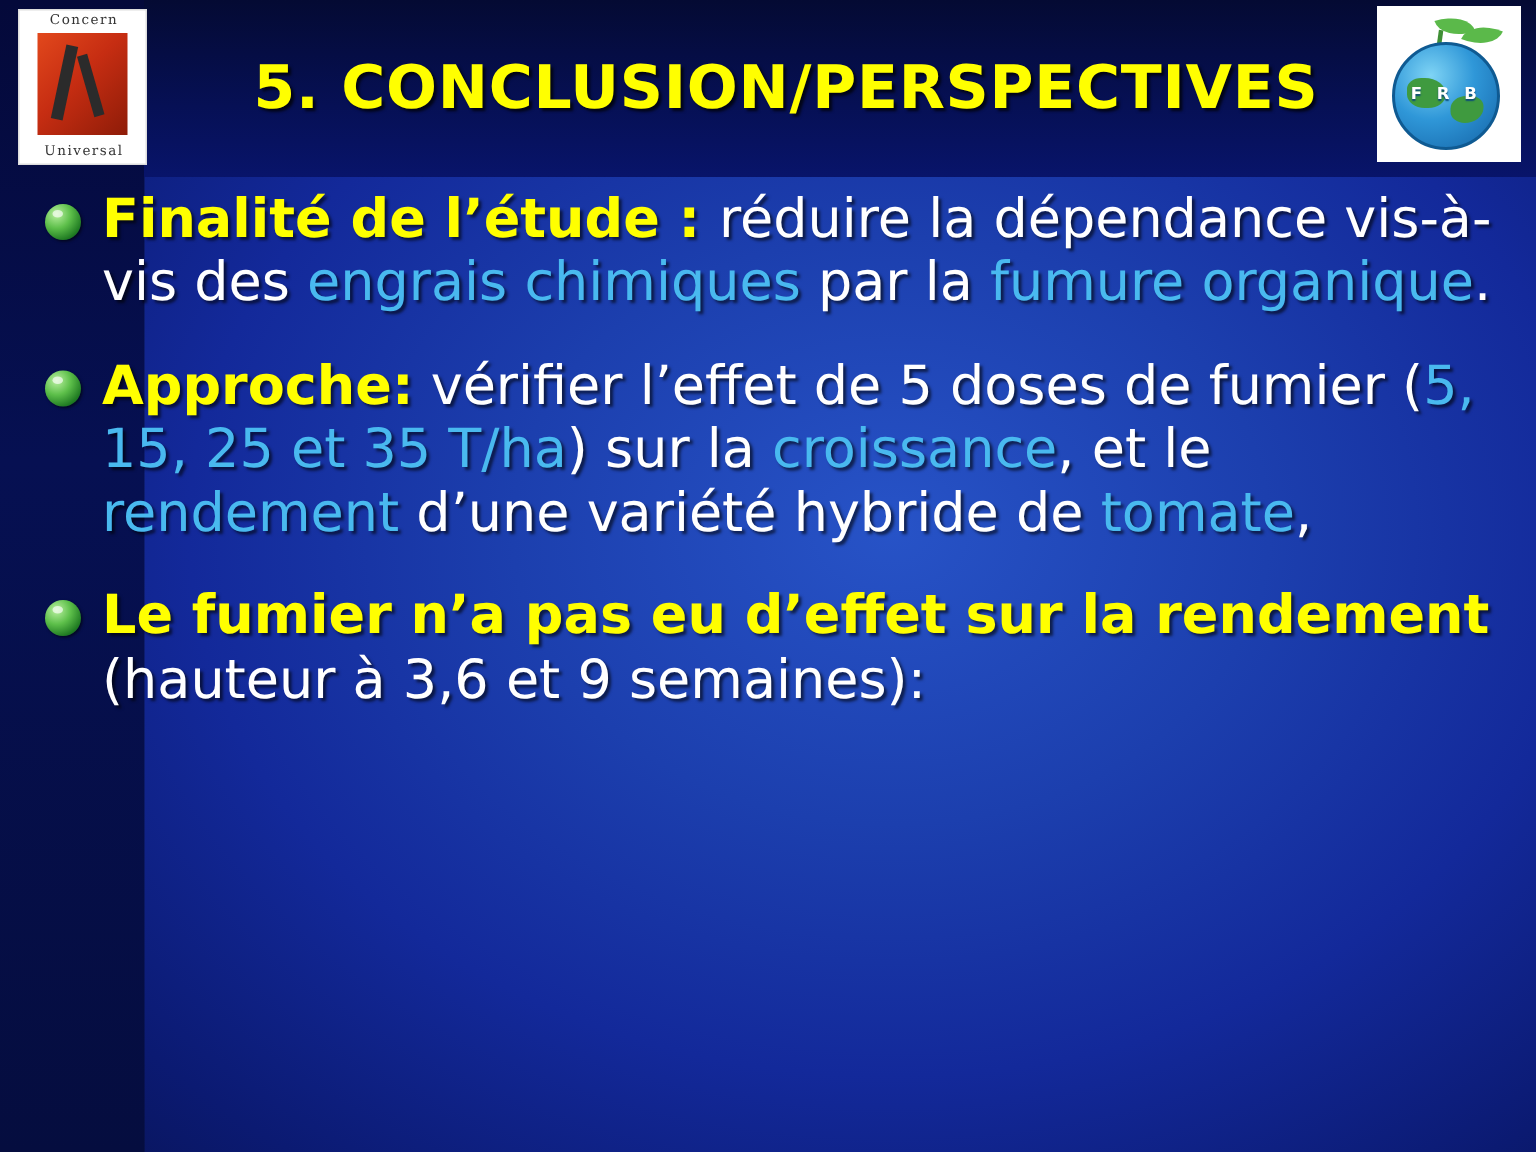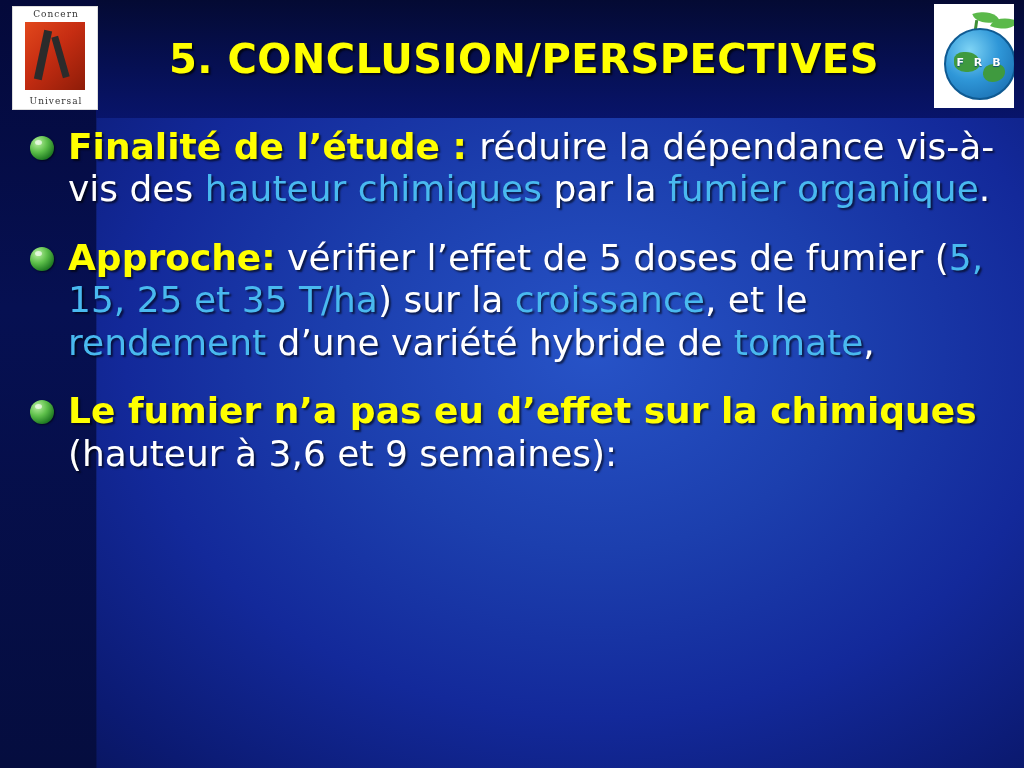--- a/index.html
+++ b/index.html
@@ -84,21 +84,21 @@
     content: "";
     position: absolute;
     left: 32px; top: 14px;
     width: 7px; height: 42px;
     background: #2b2b2b;
     transform: rotate(-16deg);
   }
   .logo-right {
     position: absolute;
     right: 10px; top: 4px;
-    width: 80px; height: 104px;
+    width: 96px; height: 104px;
     background: #ffffff;
     overflow: hidden;
   }
   .logo-right .globe {
     position: absolute;
     left: 10px; top: 24px;
     width: 72px; height: 72px;
     border-radius: 50%;
     background: radial-gradient(circle at 35% 30%, #7fd4f5 0%, #2f97d8 45%, #1463a6 100%);
     border: 2px solid #0f5a92;
@@ -210,32 +210,32 @@
     <div class="frb">F R B</div>
   </div>
 
   <div class="title">5. CONCLUSION/PERSPECTIVES</div>
 
   <div class="content">
 
     <div class="bullet-row">
       <span class="bullet-icon"></span>
       <div class="bullet-text">
-        <span class="seg b-yellow">Finalité de l’étude : </span><span class="seg b-white">réduire la dépendance vis-à-vis des </span><span class="seg b-cyan">hauteur chimiques</span><span class="seg b-white"> par la </span><span class="seg b-cyan">fumier organique</span><span class="seg b-white">.</span>
+        <span class="seg b-yellow">Finalité de l’étude : </span><span class="seg b-white">réduire la dépendance vis-à-vis des </span><span class="seg b-cyan">engrais chimiques</span><span class="seg b-white"> par la </span><span class="seg b-cyan">fumure organique</span><span class="seg b-white">.</span>
       </div>
     </div>
 
     <div class="bullet-row">
       <span class="bullet-icon"></span>
       <div class="bullet-text">
         <span class="seg b-yellow">Approche:</span><span class="seg b-white"> vérifier l’effet de 5 doses de fumier (</span><span class="seg b-cyan">5, 15, 25 et 35 T/ha</span><span class="seg b-white">) sur la </span><span class="seg b-cyan">croissance</span><span class="seg b-white">, et le </span><span class="seg b-cyan">rendement</span><span class="seg b-white"> d’une variété hybride de </span><span class="seg b-cyan">tomate</span><span class="seg b-white">,</span>
       </div>
     </div>
 
     <div class="bullet-row">
       <span class="bullet-icon"></span>
       <div class="bullet-text">
-        <span class="seg b-yellow">Le fumier n’a pas eu d’effet sur la chimiques</span><span class="seg b-white"> (hauteur à 3,6 et 9 semaines):</span>
+        <span class="seg b-yellow">Le fumier n’a pas eu d’effet sur la rendement</span><span class="seg b-white"> (hauteur à 3,6 et 9 semaines):</span>
       </div>
     </div>
 
   </div>
 </div>
 
 </body></html>

